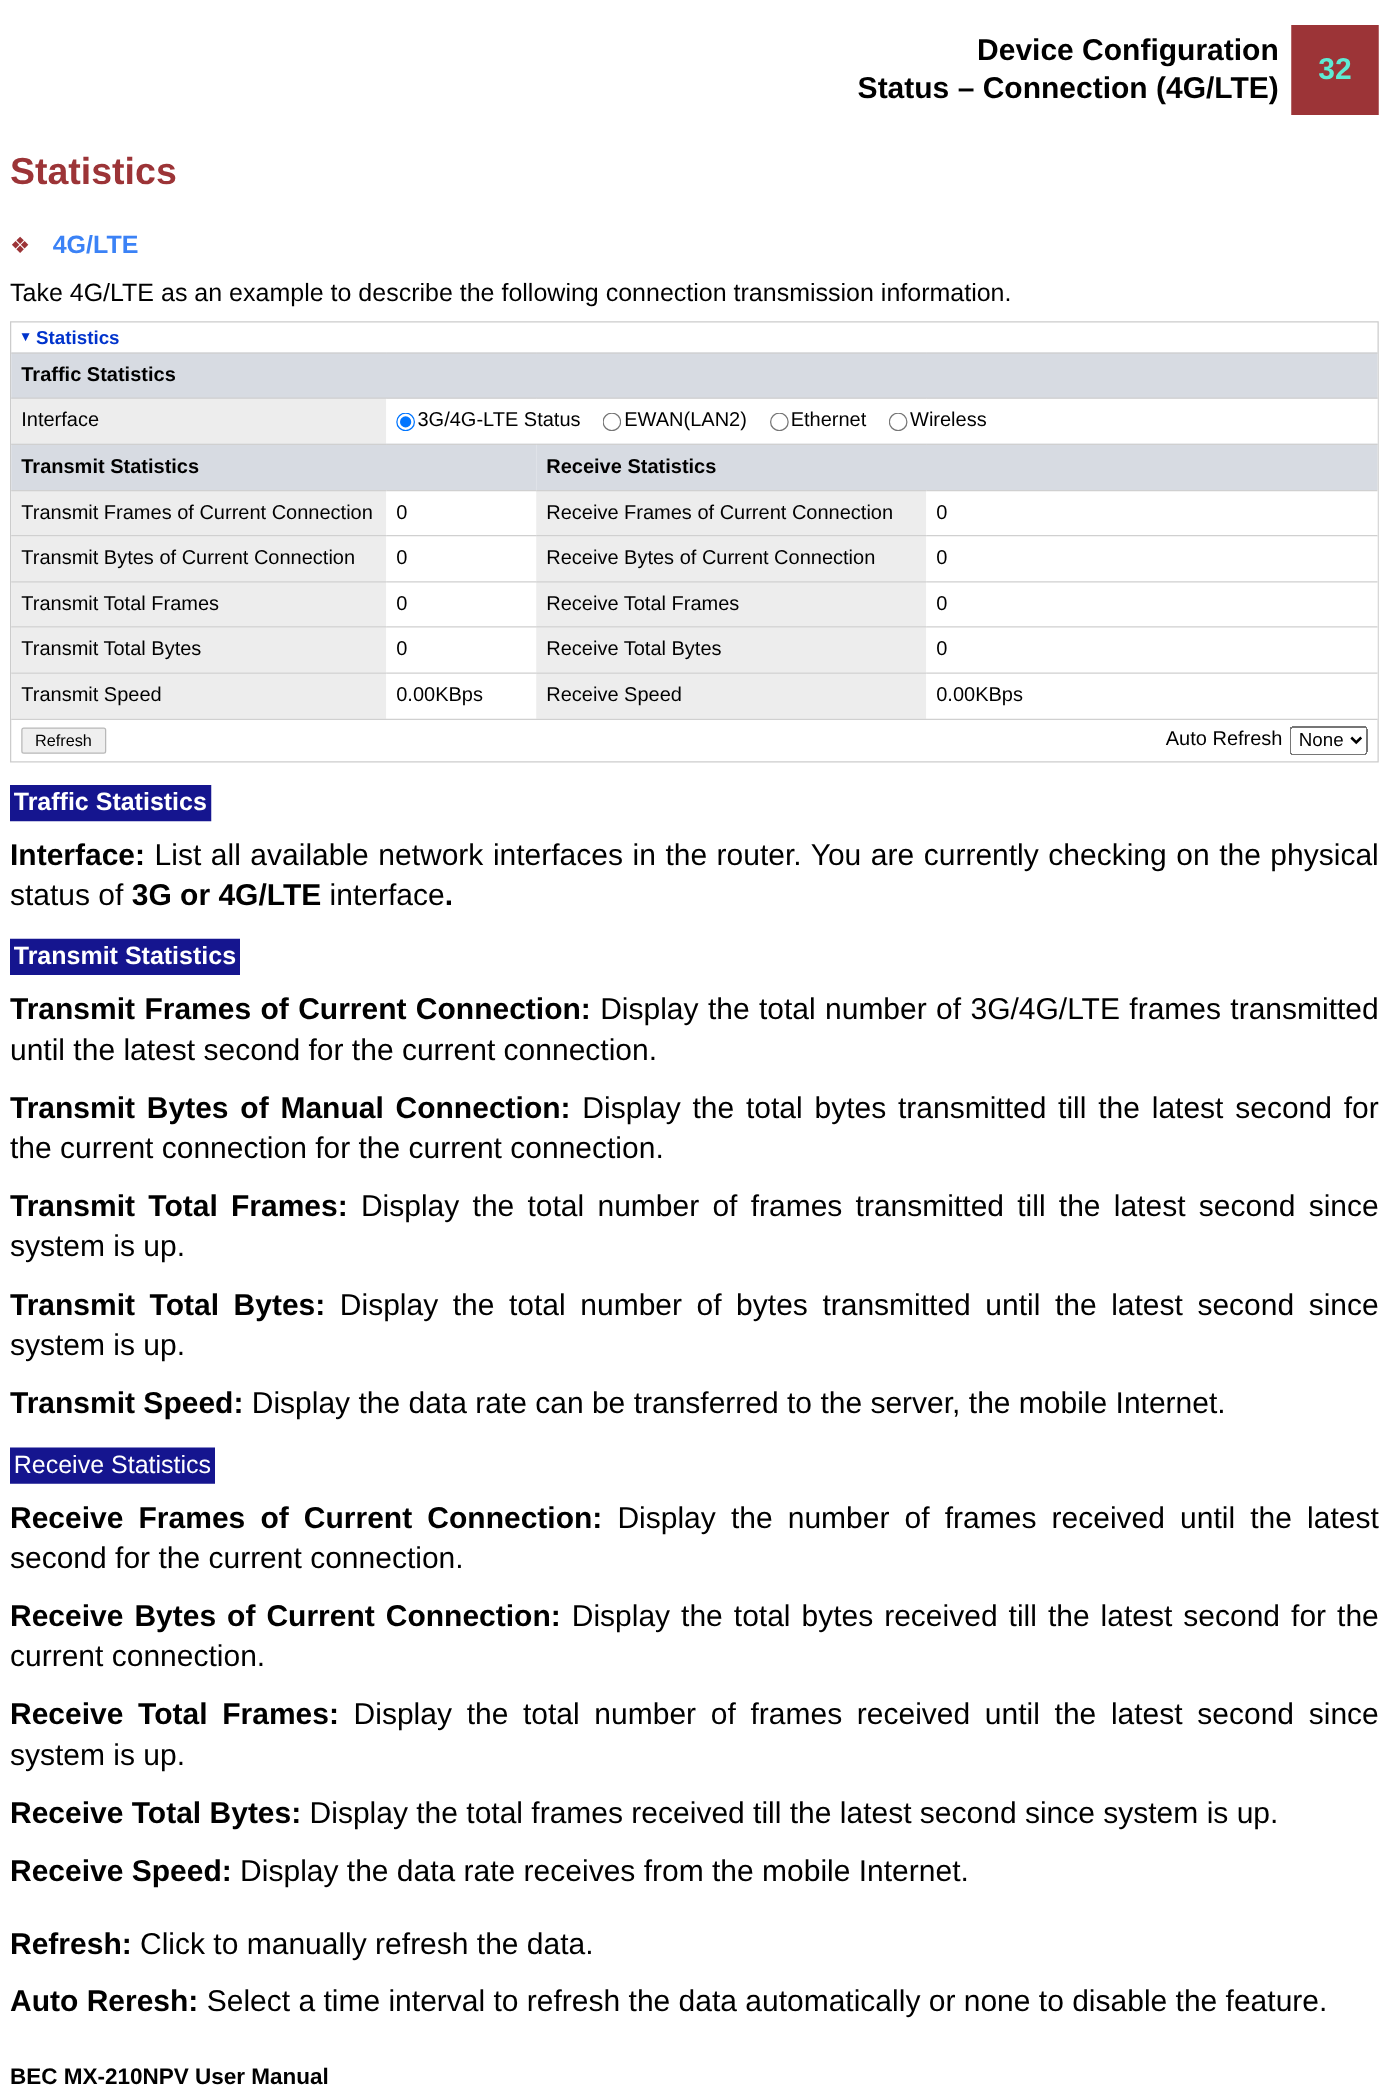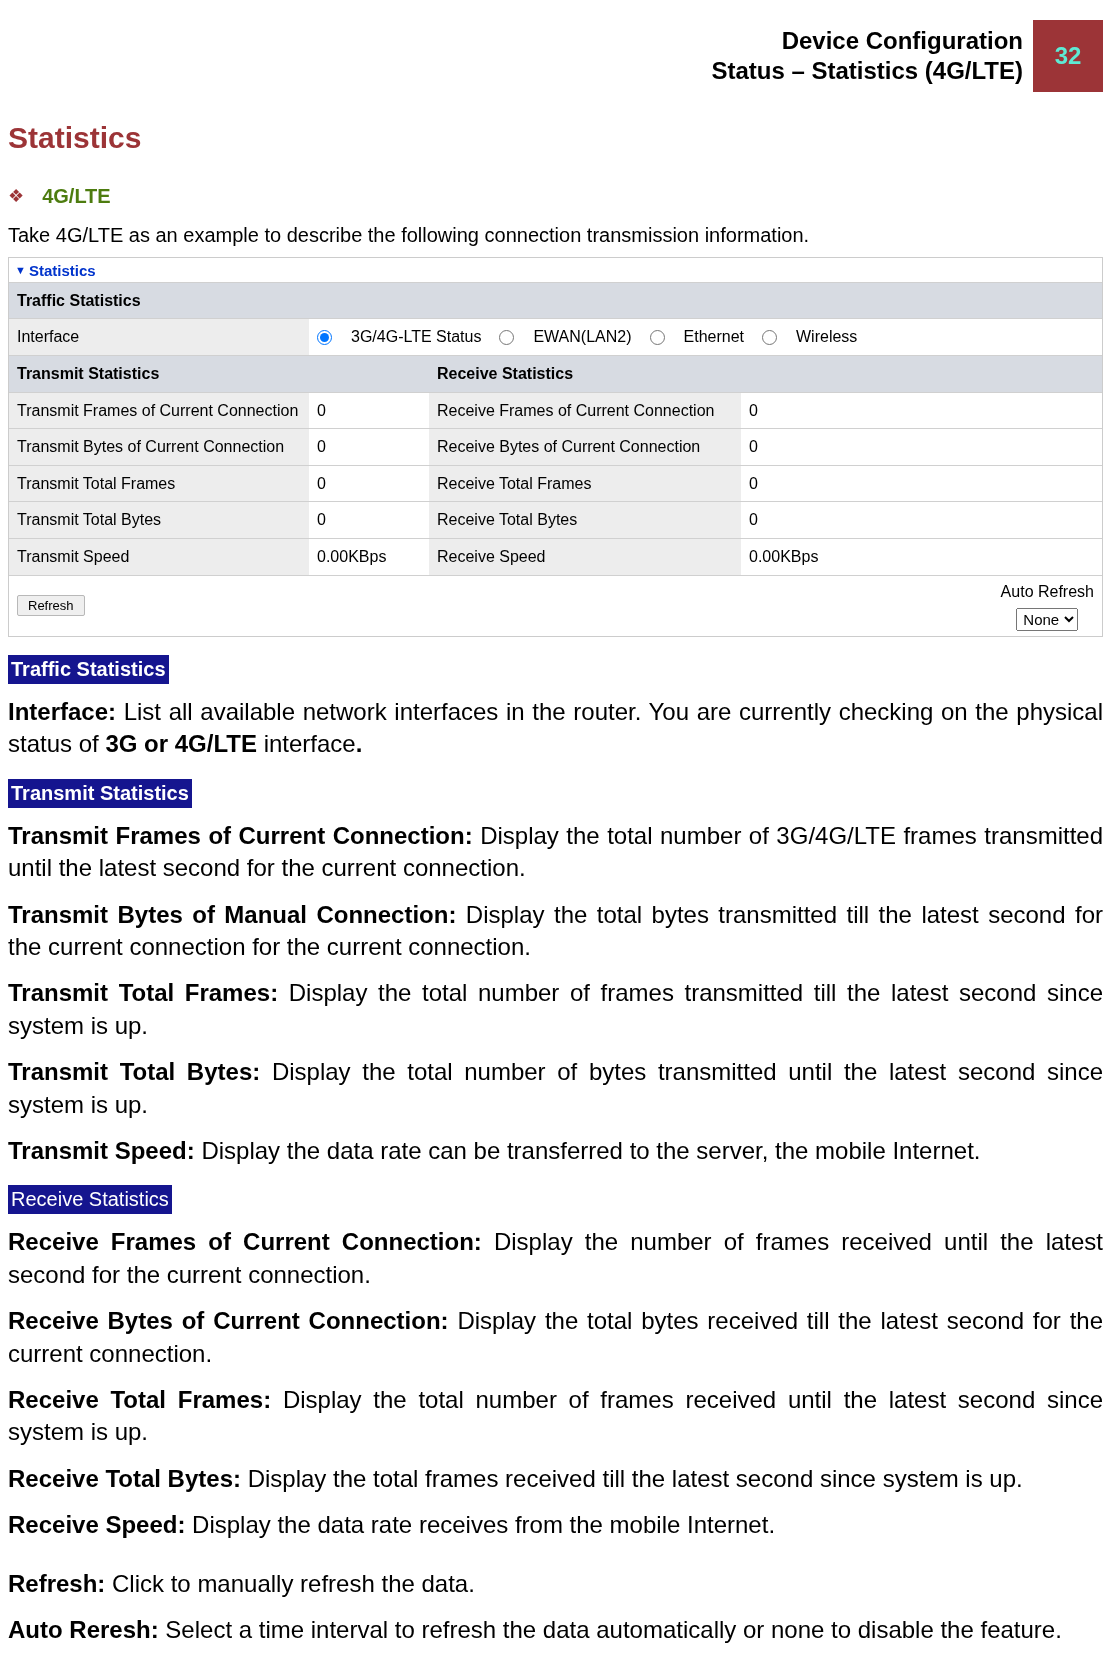--- a/index.html
+++ b/index.html
@@ -49,21 +49,21 @@
     display: flex;
     align-items: center;
     gap: 18px;
     margin-bottom: 8px;
   }
   .bullet-diamond {
     color: #9c3437;
     font-size: 18px;
   }
   .sub-4glte {
-    color: #4d7c0f;
+    color: #3b82f6;
     font-weight: bold;
     font-size: 20px;
   }
   .intro {
     font-size: 20px;
     margin-bottom: 8px;
     margin-top: 12px;
   }
 
   
@@ -108,21 +108,21 @@
     background: #fff;
   }
   .iface-radios {
     display: flex;
     align-items: center;
     gap: 18px;
   }
   .iface-radios label {
     display: flex;
     align-items: center;
-    gap: 19px;
+    gap: 2px;
     font-size: 16px;
   }
   .iface-radios input[type=radio] {
     width: 15px; height: 15px;
   }
   .bottom-row {
     display: flex;
     justify-content: space-between;
     align-items: center;
     padding: 5px 8px;
@@ -135,21 +135,20 @@
     background: #efefef;
     border: 1px solid #b8b8b8;
     border-radius: 2px;
     cursor: pointer;
   }
   .auto-refresh {
     display: flex;
     align-items: center;
     gap: 6px;
     font-size: 16px;
-    flex-direction: column;
   }
   .auto-refresh select {
     font-size: 15px;
     padding: 1px 2px;
   }
 
   
   .blue-highlight {
     display: inline-block;
     background: #15158f;
@@ -173,21 +172,21 @@
     font-size: 18px;
     margin-top: 30px;
   }
 </style>
 </head>
 <body>
 
 <div class="page-header">
   <div class="header-text">
     <div>Device Configuration</div>
-    <div>Status – Statistics (4G/LTE)</div>
+    <div>Status – Connection (4G/LTE)</div>
   </div>
   <div class="header-pagenum">32</div>
 </div>
 
 <div class="title-statistics">Statistics</div>
 
 <div class="subsection-row">
   <span class="bullet-diamond">❖</span>
   <span class="sub-4glte">4G/LTE</span>
 </div>

